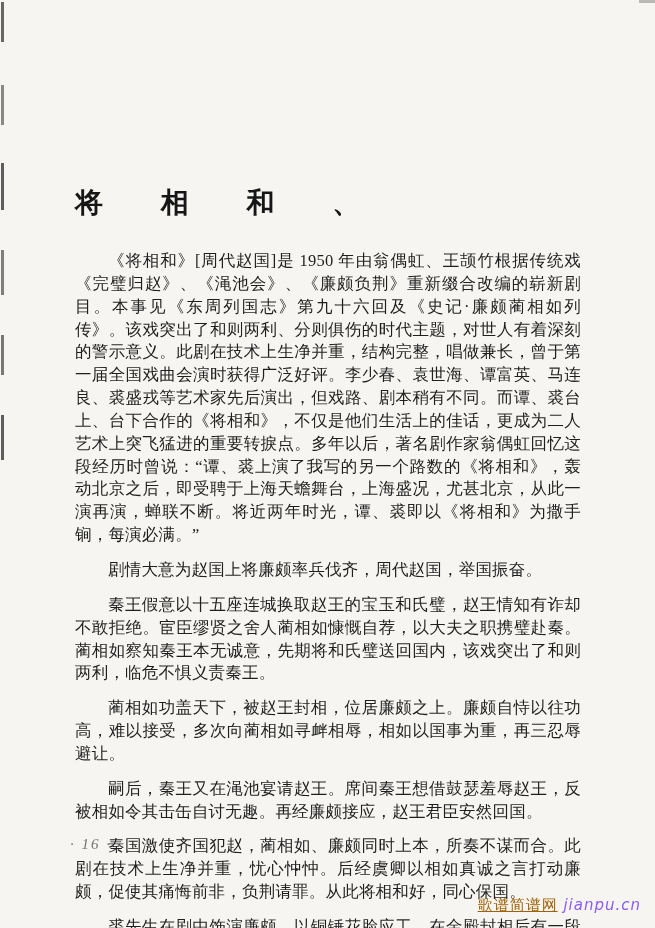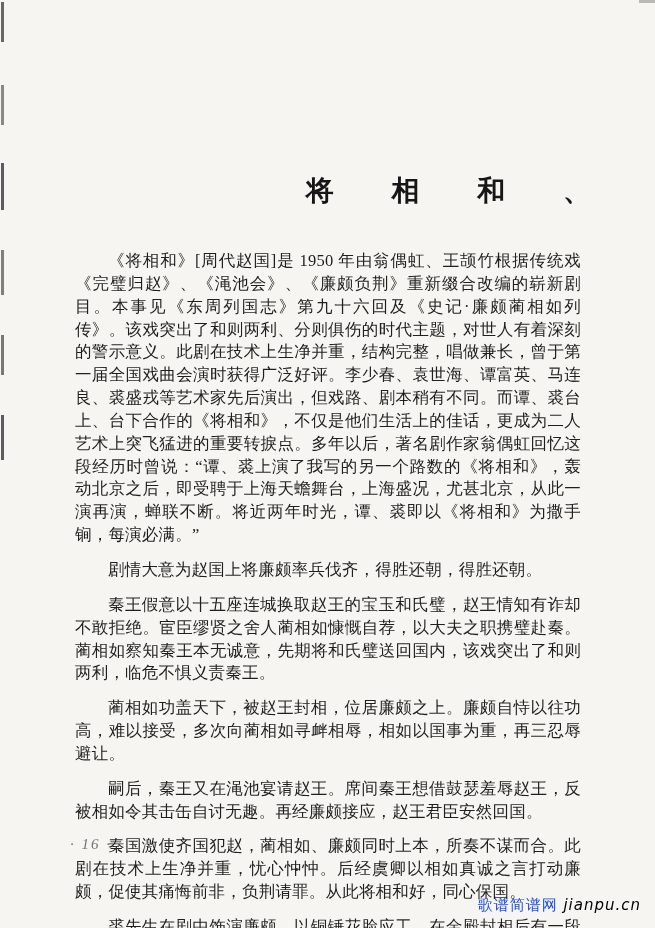--- a/index.html
+++ b/index.html
@@ -43,22 +43,22 @@
     width: 3px;
     height: 3px;
     border-radius: 50%;
     background: #3c3c3c;
   }
   .title {
     position: absolute;
     top: 172px;
     left: 63px;
     width: 530px;
-    margin: 0;
-    text-align: right;
+    margin: 12px;
+    text-align: left;
     font-family: "DejaVu Sans", "Liberation Sans", sans-serif;
     font-weight: bold;
     font-size: 28px;
     letter-spacing: 2px;
     word-spacing: 44px;
     color: #161616;
     white-space: nowrap;
   }
   .body-text {
     position: absolute;
@@ -108,29 +108,29 @@
   <div class="edge-mark m4"></div>
   <div class="edge-mark m5"></div>
   <div class="edge-mark m6"></div>
   <div class="corner-mark"></div>
   <div class="spot"></div>
 
   <h1 class="title">将 相 和 、</h1>
 
   <div class="body-text">
       <p class="para">《将相和》[周代赵国]是 1950 年由翁偶虹、王颉竹根据传统戏《完璧归赵》、《渑池会》、《廉颇负荆》重新缀合改编的崭新剧目。本事见《东周列国志》第九十六回及《史记·廉颇蔺相如列传》。该戏突出了和则两利、分则俱伤的时代主题，对世人有着深刻的警示意义。此剧在技术上生净并重，结构完整，唱做兼长，曾于第一届全国戏曲会演时获得广泛好评。李少春、袁世海、谭富英、马连良、裘盛戎等艺术家先后演出，但戏路、剧本稍有不同。而谭、裘台上、台下合作的《将相和》，不仅是他们生活上的佳话，更成为二人艺术上突飞猛进的重要转捩点。多年以后，著名剧作家翁偶虹回忆这段经历时曾说：“谭、裘上演了我写的另一个路数的《将相和》，轰动北京之后，即受聘于上海天蟾舞台，上海盛况，尤甚北京，从此一演再演，蝉联不断。将近两年时光，谭、裘即以《将相和》为撒手锏，每演必满。”</p>
-      <p class="para">剧情大意为赵国上将廉颇率兵伐齐，得胜还朝，得胜还朝。</p>
+      <p class="para">剧情大意为赵国上将廉颇率兵伐齐，周代赵国，举国振奋。</p>
       <p class="para">秦王假意以十五座连城换取赵王的宝玉和氏璧，赵王情知有诈却不敢拒绝。宦臣缪贤之舍人蔺相如慷慨自荐，以大夫之职携璧赴秦。蔺相如察知秦王本无诚意，先期将和氏璧送回国内，该戏突出了和则两利，临危不惧义责秦王。</p>
       <p class="para">蔺相如功盖天下，被赵王封相，位居廉颇之上。廉颇自恃以往功高，难以接受，多次向蔺相如寻衅相辱，相如以国事为重，再三忍辱避让。</p>
       <p class="para">嗣后，秦王又在渑池宴请赵王。席间秦王想借鼓瑟羞辱赵王，反被相如令其击缶自讨无趣。再经廉颇接应，赵王君臣安然回国。</p>
       <p class="para">秦国激使齐国犯赵，蔺相如、廉颇同时上本，所奏不谋而合。此剧在技术上生净并重，忧心忡忡。后经虞卿以相如真诚之言打动廉颇，促使其痛悔前非，负荆请罪。从此将相和好，同心保国。</p>
       <p class="para">裘先生在剧中饰演廉颇，以铜锤花脸应工。在金殿封相后有一段表现老将廉颇委屈心态的由〔二黄导板〕、〔回龙〕、〔原板〕、〔垛板〕、〔散板〕组成的成套唱段，这是裘先生在传统戏《探阴山》唱腔的基础上、运用唱中反复加白的方式，精心设计熔炼而成的。使人听来既不脱离传统，又与剧作的内涵协调一致，极为新颖俏皮。以往《渑池会》廉颇的脸谱只是勾一个肉色老脸，裘先生认为这样的脸谱不够精神，没有把老将军“威”的一面刻画出来，所以他参照铫期、张飞的谱式，用在十字老脸上加画黑眉子的方法，创造了一个崭新的廉颇脸谱。在穿戴上裘</p>
     </div>
 
   <div class="page-number">· 16 ·</div>
 
   <div class="watermark">
-    <span class="name" style="color: #1d4ed8;">歌谱简谱网</span>
+    <span class="name" style="color: #a16207; text-decoration: underline;">歌谱简谱网</span>
     <span> </span>
-    <span class="url" style="color: #000000; text-align: right;">jianpu.cn</span>
+    <span class="url" style="color: #8b5cf6; text-align: right;">jianpu.cn</span>
   </div>
 
 </div>
 
 </body></html>

